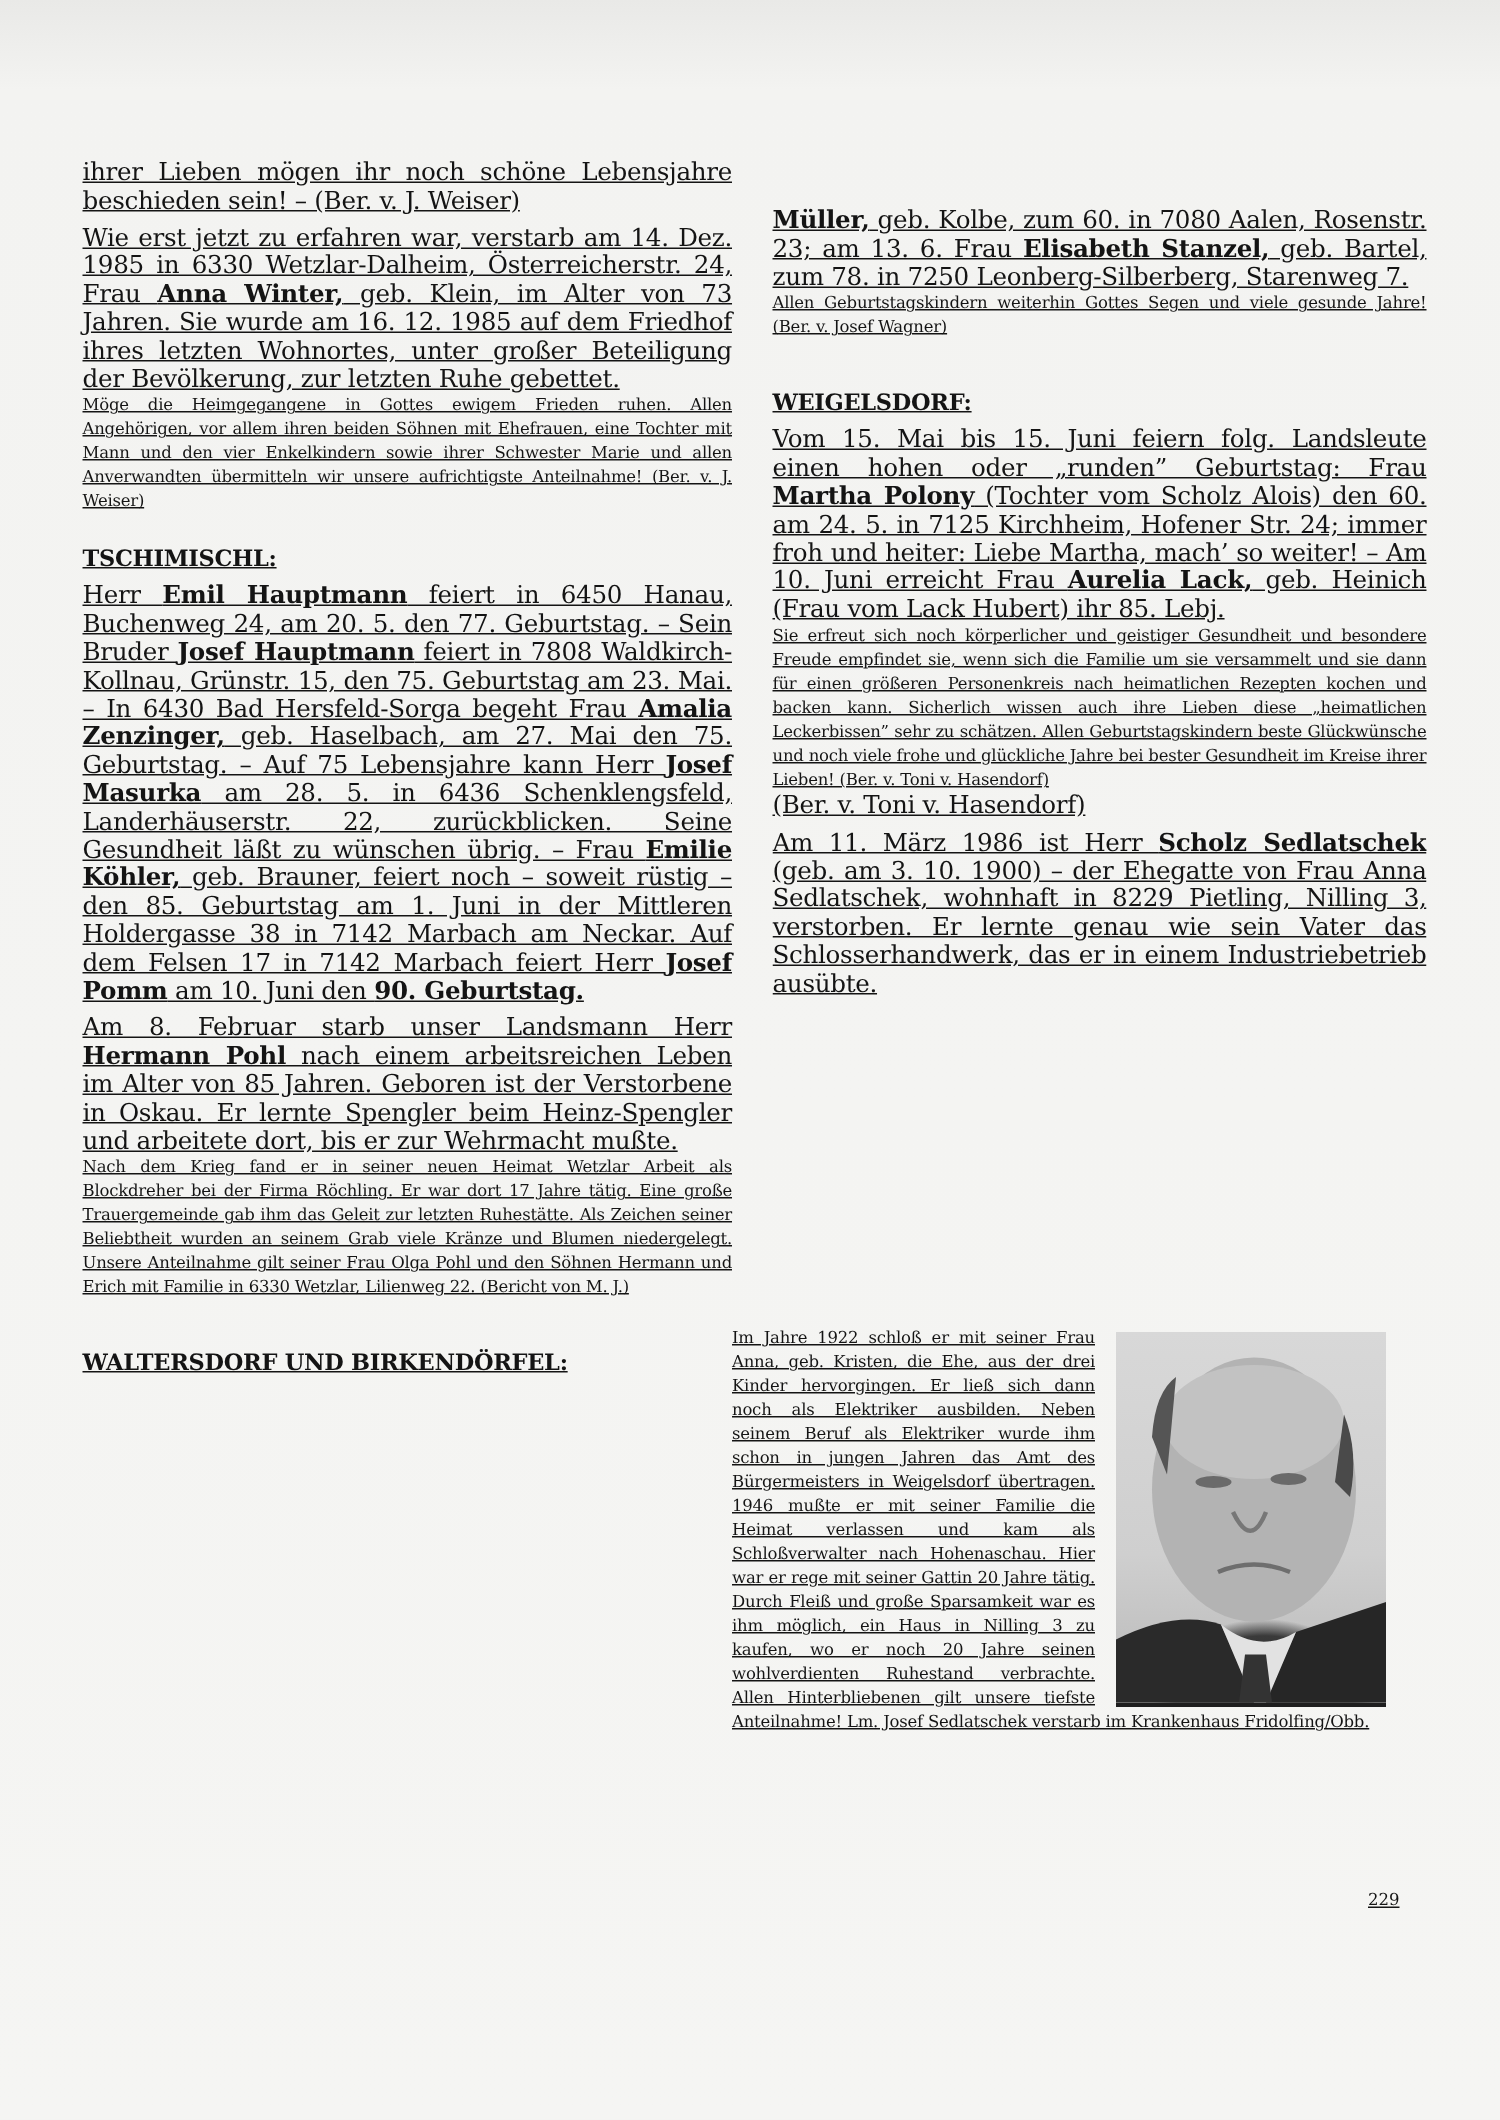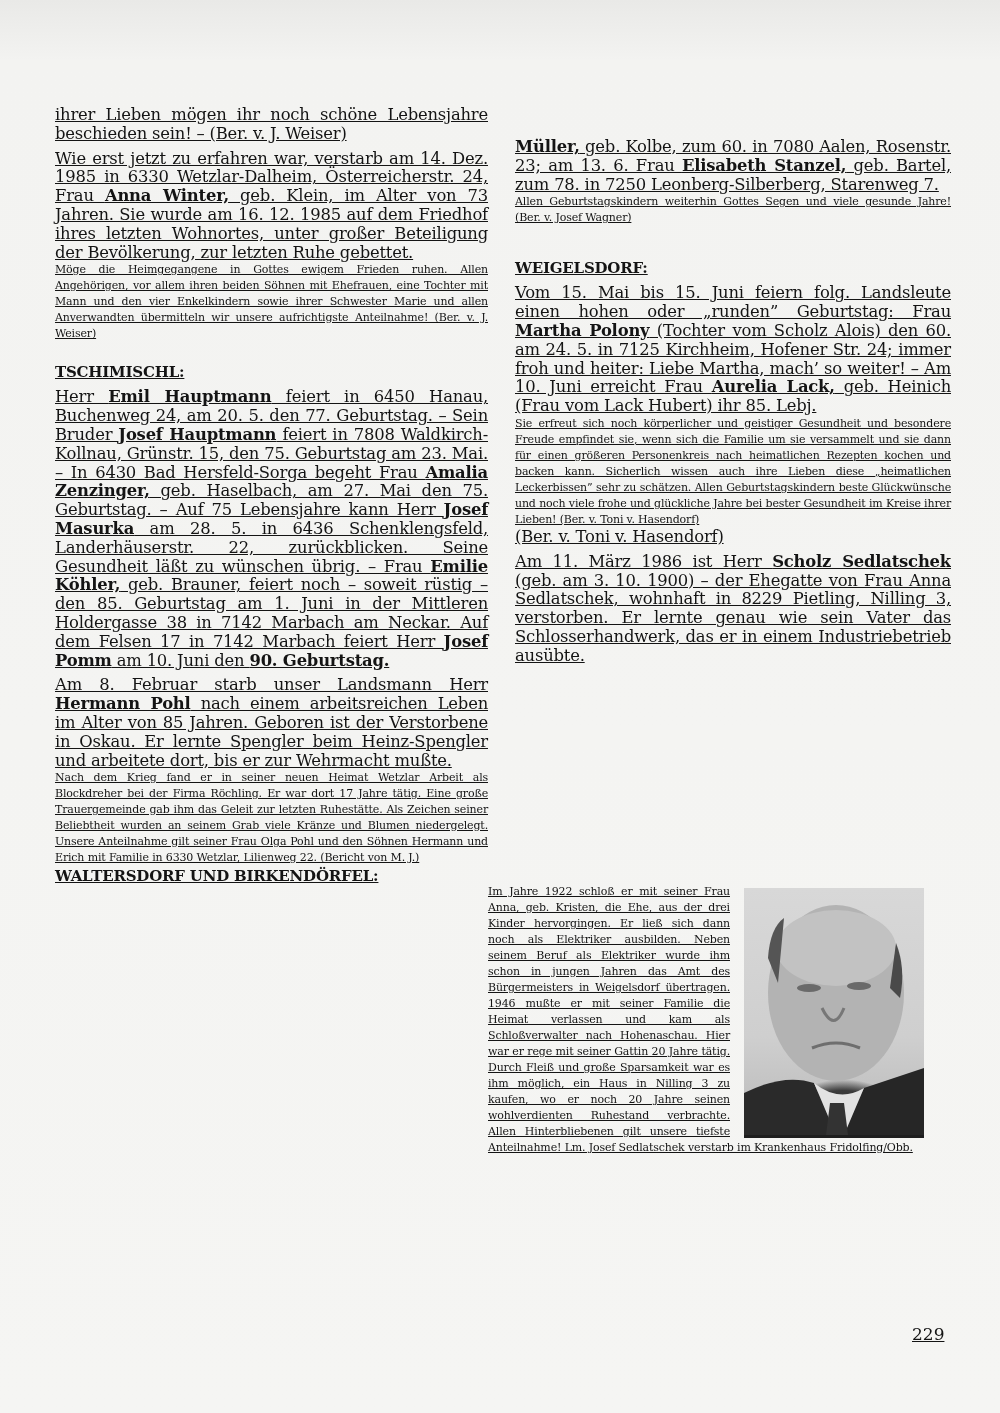--- a/index.html
+++ b/index.html
@@ -37,22 +37,22 @@
       margin: 4px 0 2px 14px;
       background:
         radial-gradient(ellipse 45% 38% at 50% 42%, #bdbdbd 0%, #a9a9a9 55%, transparent 72%),
         radial-gradient(ellipse 55% 30% at 55% 100%, #2b2b2b 0%, #3a3a3a 60%, transparent 75%),
         linear-gradient(180deg, #d8d8d8 0%, #cfcfcf 60%, #b8b8b8 100%);
       border-bottom: 3px solid #1e1e1e;
       position: relative;
     }
     .photo svg { position: absolute; inset: 0; }
     .page-number {
-      position: absolute; left: 912px; top: 1324px;
-      font-size: 17px; font-weight: normal; text-decoration: underline;
+      position: absolute; left: 912px; top: 1260px;
+      font-size: 11px; font-weight: normal; text-decoration: underline;
     }
   </style>
 </head>
 <body>
 
 <div class="page-shade"></div>
 
 <div class="col col-left">
 
   <p class="big">ihrer Lieben mögen ihr noch schöne Lebensjahre beschieden sein! – (Ber. v. J. Weiser)</p>
@@ -69,21 +69,21 @@
     <span>Herr </span><span class="bold">Emil Hauptmann</span><span> feiert in 6450 Hanau, Buchenweg 24, am 20. 5. den 77. Geburtstag. – Sein Bruder </span><span class="bold">Josef Hauptmann</span><span> feiert in 7808 Waldkirch-Kollnau, Grünstr. 15, den 75. Geburtstag am 23. Mai. – In 6430 Bad Hersfeld-Sorga begeht Frau </span><span class="bold">Amalia Zenzinger,</span><span> geb. Haselbach, am 27. Mai den 75. Geburtstag. – Auf 75 Lebensjahre kann Herr </span><span class="bold">Josef Masurka</span><span> am 28. 5. in 6436 Schenklengsfeld, Landerhäuserstr. 22, zurückblicken. Seine Gesundheit läßt zu wünschen übrig. – Frau </span><span class="bold">Emilie Köhler,</span><span> geb. Brauner, feiert noch – soweit rüstig – den 85. Geburtstag am 1. Juni in der Mittleren Holdergasse 38 in 7142 Marbach am Neckar. Auf dem Felsen 17 in 7142 Marbach feiert Herr </span><span class="bold">Josef Pomm</span><span> am 10. Juni den </span><span class="bold">90. Geburtstag.</span>
   </p>
 
 
   <p class="big gap">
     <span>Am 8. Februar starb unser Landsmann Herr </span><span class="bold">Hermann Pohl</span><span> nach einem arbeitsreichen Leben im Alter von 85 Jahren. Geboren ist der Verstorbene in Oskau. Er lernte Spengler beim Heinz-Spengler und arbeitete dort, bis er zur Wehrmacht mußte.</span>
   </p>
 
   <p class="small">Nach dem Krieg fand er in seiner neuen Heimat Wetzlar Arbeit als Blockdreher bei der Firma Röchling. Er war dort 17 Jahre tätig. Eine große Trauergemeinde gab ihm das Geleit zur letzten Ruhestätte. Als Zeichen seiner Beliebtheit wurden an seinem Grab viele Kränze und Blumen niedergelegt. Unsere Anteilnahme gilt seiner Frau Olga Pohl und den Söhnen Hermann und Erich mit Familie in 6330 Wetzlar, Lilienweg 22. (Bericht von M. J.)</p>
 
-  <div class="heading" style="">WALTERSDORF UND BIRKENDÖRFEL:</div>
+  <div class="heading" style="margin-top:32px;">WALTERSDORF UND BIRKENDÖRFEL:</div>
 
 </div>
 
 <div class="col col-right">
 
   <p class="big">
     <span class="bold">Müller,</span><span> geb. Kolbe, zum 60. in 7080 Aalen, Rosenstr. 23; am 13. 6. Frau </span><span class="bold">Elisabeth Stanzel,</span><span> geb. Bartel, zum 78. in 7250 Leonberg-Silberberg, Starenweg 7.</span>
   </p>
 
   <p class="small">Allen Geburtstagskindern weiterhin Gottes Segen und viele gesunde Jahre! (Ber. v. Josef Wagner)</p>

